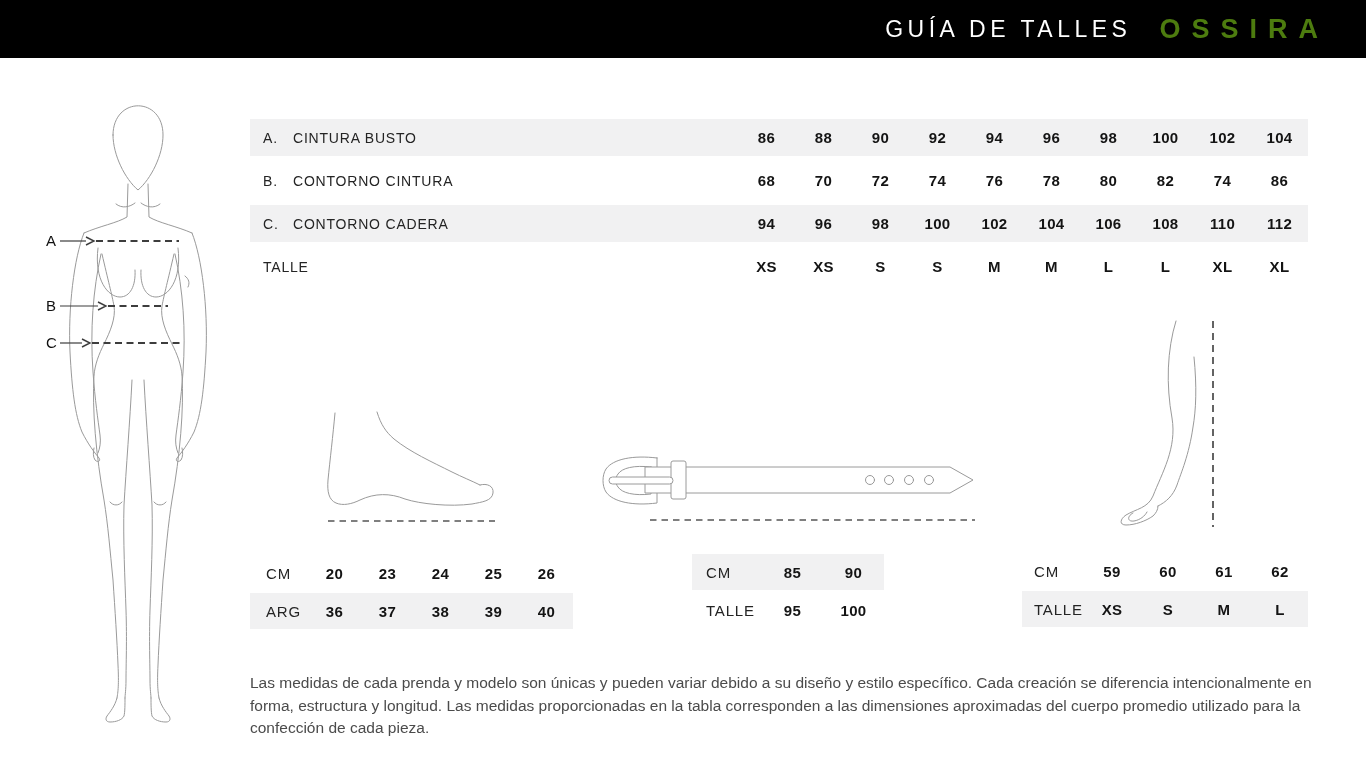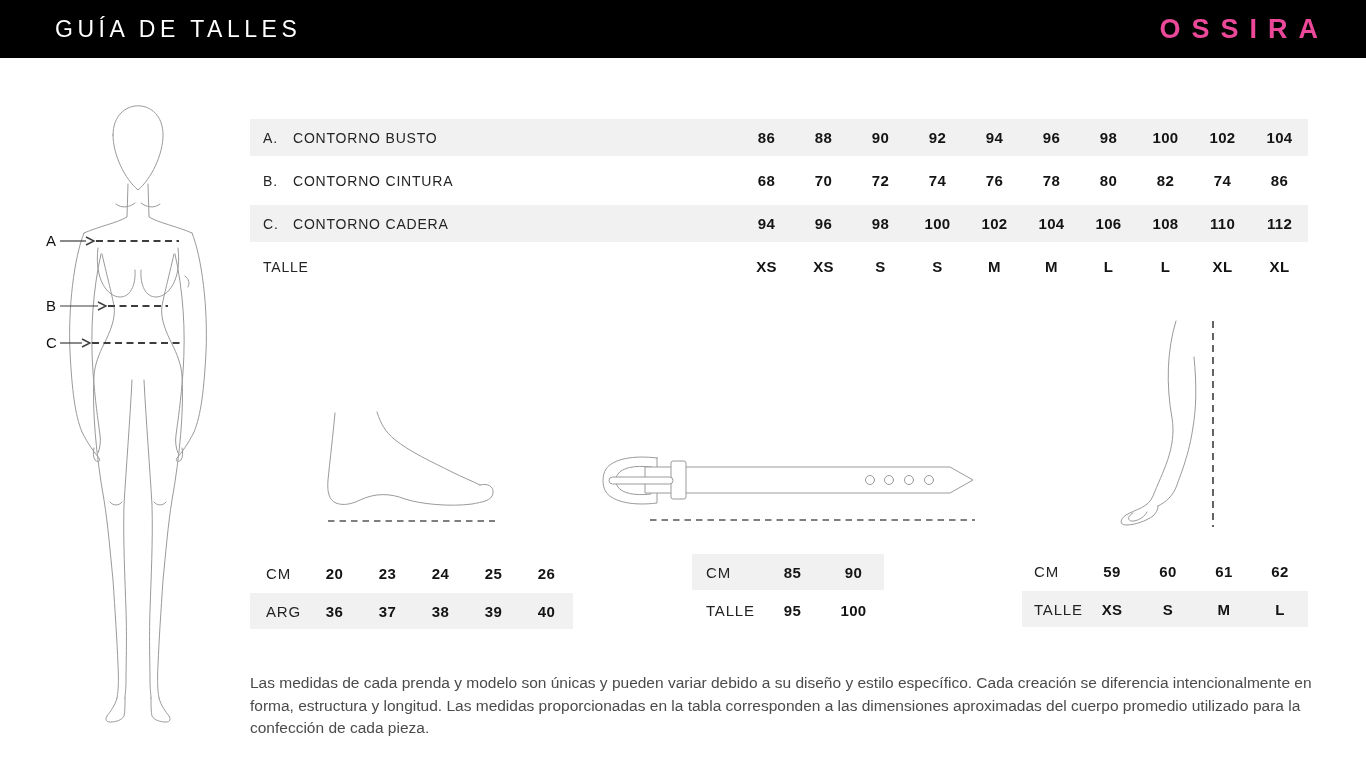--- a/index.html
+++ b/index.html
@@ -1,24 +1,24 @@
 <!DOCTYPE html>
 <html><head>
 <meta charset="utf-8">
 <style>
   html,body{margin:0;padding:0;background:#fff;}
   .canvas{position:relative;width:1366px;height:768px;background:#ffffff;overflow:hidden;
           font-family:"Liberation Sans",sans-serif;color:#1d1d1d;}
 
   
   .topbar{position:absolute;top:0;left:0;width:100%;height:58px;background:#000000;
-          display:flex;align-items:center;justify-content:space-between;
-          padding:0 48px 0 55px;box-sizing:border-box;}
+          display:flex;align-items:center;justify-content:flex-end;
+          padding:0 48px 0 55px;box-sizing:border-box;gap:28px;}
   .page-title{color:#fff;font-size:23px;font-weight:400;letter-spacing:4.5px;}
-  .brand{color:#ec4899;font-size:27px;font-weight:700;letter-spacing:11px;margin-right:-11px;}
+  .brand{color:#4d7c0f;font-size:27px;font-weight:700;letter-spacing:11px;margin-right:-11px;}
 
   
   svg{position:absolute;overflow:visible;}
   .body-figure{left:20px;top:80px;width:220px;height:690px;}
   .foot-illustration{left:310px;top:400px;width:200px;height:130px;}
   .belt-illustration{left:595px;top:450px;width:385px;height:80px;}
   .sleeve-illustration{left:1090px;top:315px;width:150px;height:220px;}
   .art{fill:none;stroke:#9a9a9a;stroke-width:1;stroke-linecap:round;stroke-linejoin:round;}
   .art-fill{fill:#ffffff;stroke:#9a9a9a;stroke-width:1;stroke-linejoin:round;}
   .mdash{fill:none;stroke:#3d3d3d;stroke-width:2;stroke-dasharray:7 4.5;}
@@ -105,21 +105,21 @@
     <path class="mdash" d="M72,263 H162"></path>
     <text class="fig-letter" x="26" y="166">A</text>
     <text class="fig-letter" x="26" y="231">B</text>
     <text class="fig-letter" x="26" y="268">C</text>
   </svg>
 
   <div id="main-table" class="gtable">
       <div class="trow shaded">
         <div class="tlabel">
           <span class="tprefix">A.</span>
-          <span>CONTORNO BUSTO</span>
+          <span>CINTURA BUSTO</span>
         </div>
         <div class="tcell">86</div>
         <div class="tcell">88</div>
         <div class="tcell">90</div>
         <div class="tcell">92</div>
         <div class="tcell">94</div>
         <div class="tcell">96</div>
         <div class="tcell">98</div>
         <div class="tcell">100</div>
         <div class="tcell">102</div>

